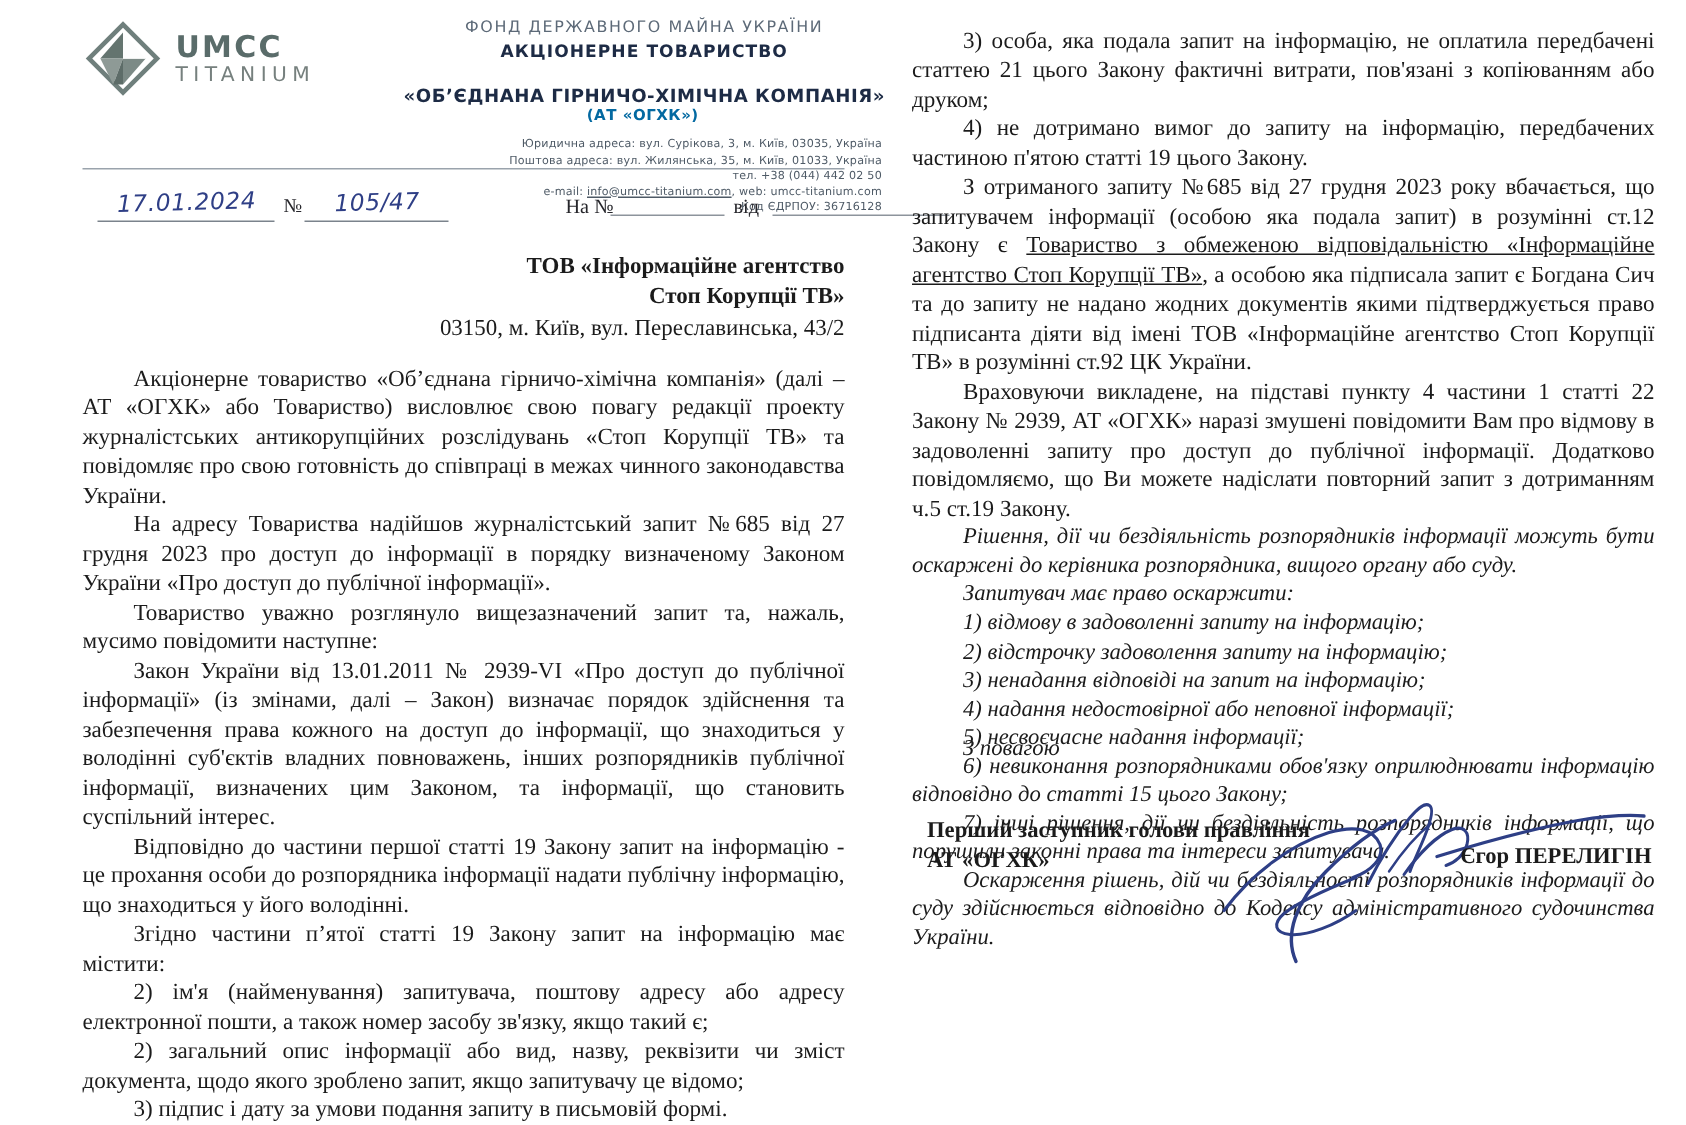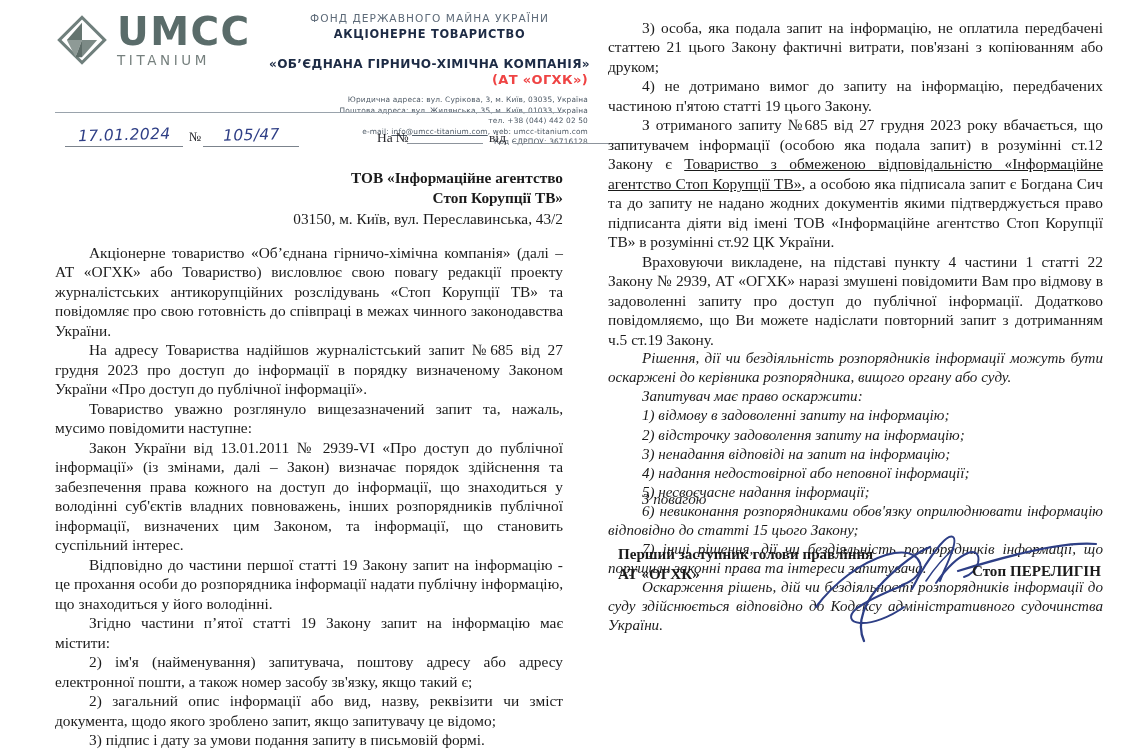--- a/index.html
+++ b/index.html
@@ -61,21 +61,21 @@
   }
   .logo-words {
     display: flex;
     flex-direction: column;
     justify-content: center;
     line-height: 1;
   }
   .logo-umcc {
     font-family: "DejaVu Sans", sans-serif;
     font-weight: bold;
-    font-size: 39px;
+    font-size: 20px;
     letter-spacing: 1.5px;
     color: #5a6c6a;
   }
   .logo-titanium {
     font-family: "DejaVu Sans", sans-serif;
     font-size: 13.5px;
     letter-spacing: 3.6px;
     color: #76807e;
     margin-top: 3px;
   }
@@ -104,26 +104,26 @@
     font-family: "DejaVu Sans", sans-serif;
     font-size: 12.1px;
     font-weight: bold;
     letter-spacing: 0.35px;
     color: #1d2b45;
     margin-top: 16px;
     white-space: nowrap;
   }
   .org-name-3 {
     font-family: "DejaVu Sans", sans-serif;
-    font-size: 13px;
+    font-size: 10px;
     font-weight: bold;
     letter-spacing: 0.35px;
-    color: #ef4444;
+    color: #0369a1;
     margin-top: 1px;
-    text-align: right;
+    text-align: center;
     padding-right: 2px;
   }
   .org-contacts {
     margin-top: 8px;
     text-align: right;
     padding-right: 2px;
     font-family: "DejaVu Sans", sans-serif;
     font-size: 7.4px;
     line-height: 1.42;
     color: #4e5a66;
@@ -427,18 +427,18 @@
             <path d="M104,66 C112,50 122,34 132,22 C138,15 142,12 145,14 C148,16 146,24 142,34
                      C138,44 134,52 132,58" stroke-width="2.0"></path>
             <path d="M118,58 C126,46 136,34 146,26" stroke-width="1.6"></path>
             <path d="M128,60 C138,46 150,34 160,30 C168,27 172,32 170,40 C168,47 162,52 156,54" stroke-width="2.0"></path>
             <path d="M150,48 C176,40 210,30 244,24 C262,21 276,20 288,21" stroke-width="2.2"></path>
             <path d="M96,62 C76,70 58,78 48,86 C40,93 42,99 52,100 C64,101 82,94 96,84" stroke-width="2.0"></path>
           </g>
         </svg>
       </div>
 
-      <div class="sig-name">Стоп ПЕРЕЛИГІН</div>
+      <div class="sig-name">Єгор ПЕРЕЛИГІН</div>
     </div>
 
   </div>
 
 </div>
 
 </body></html>

